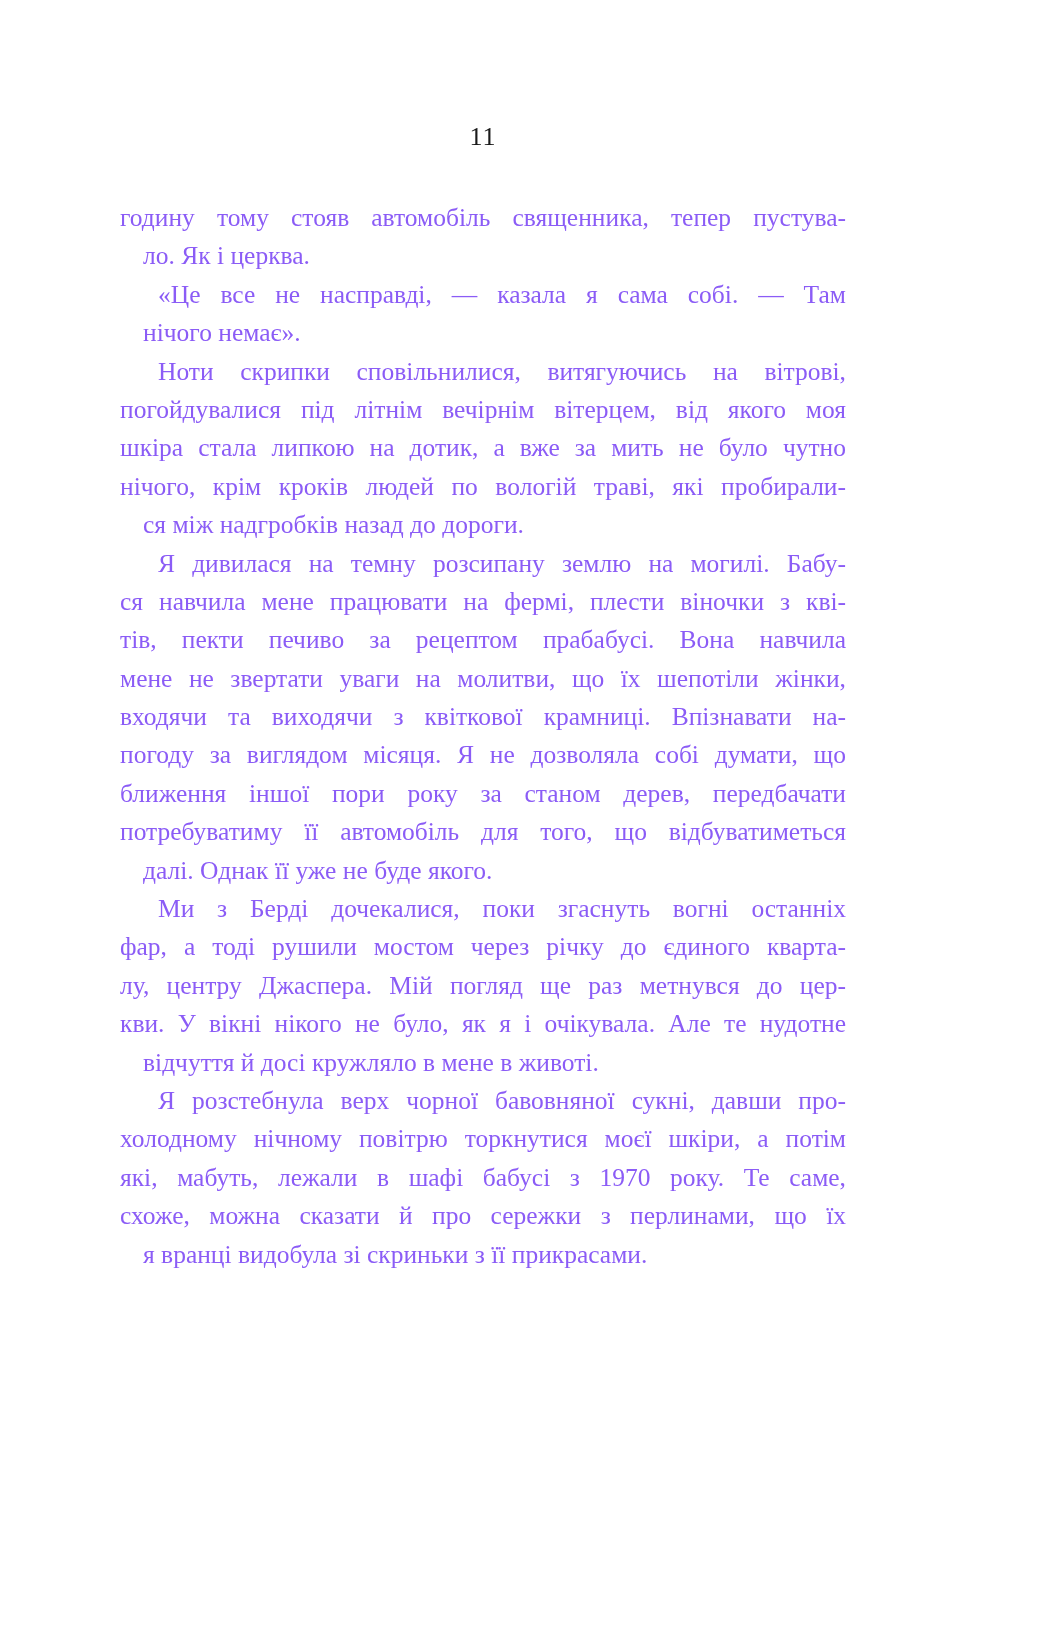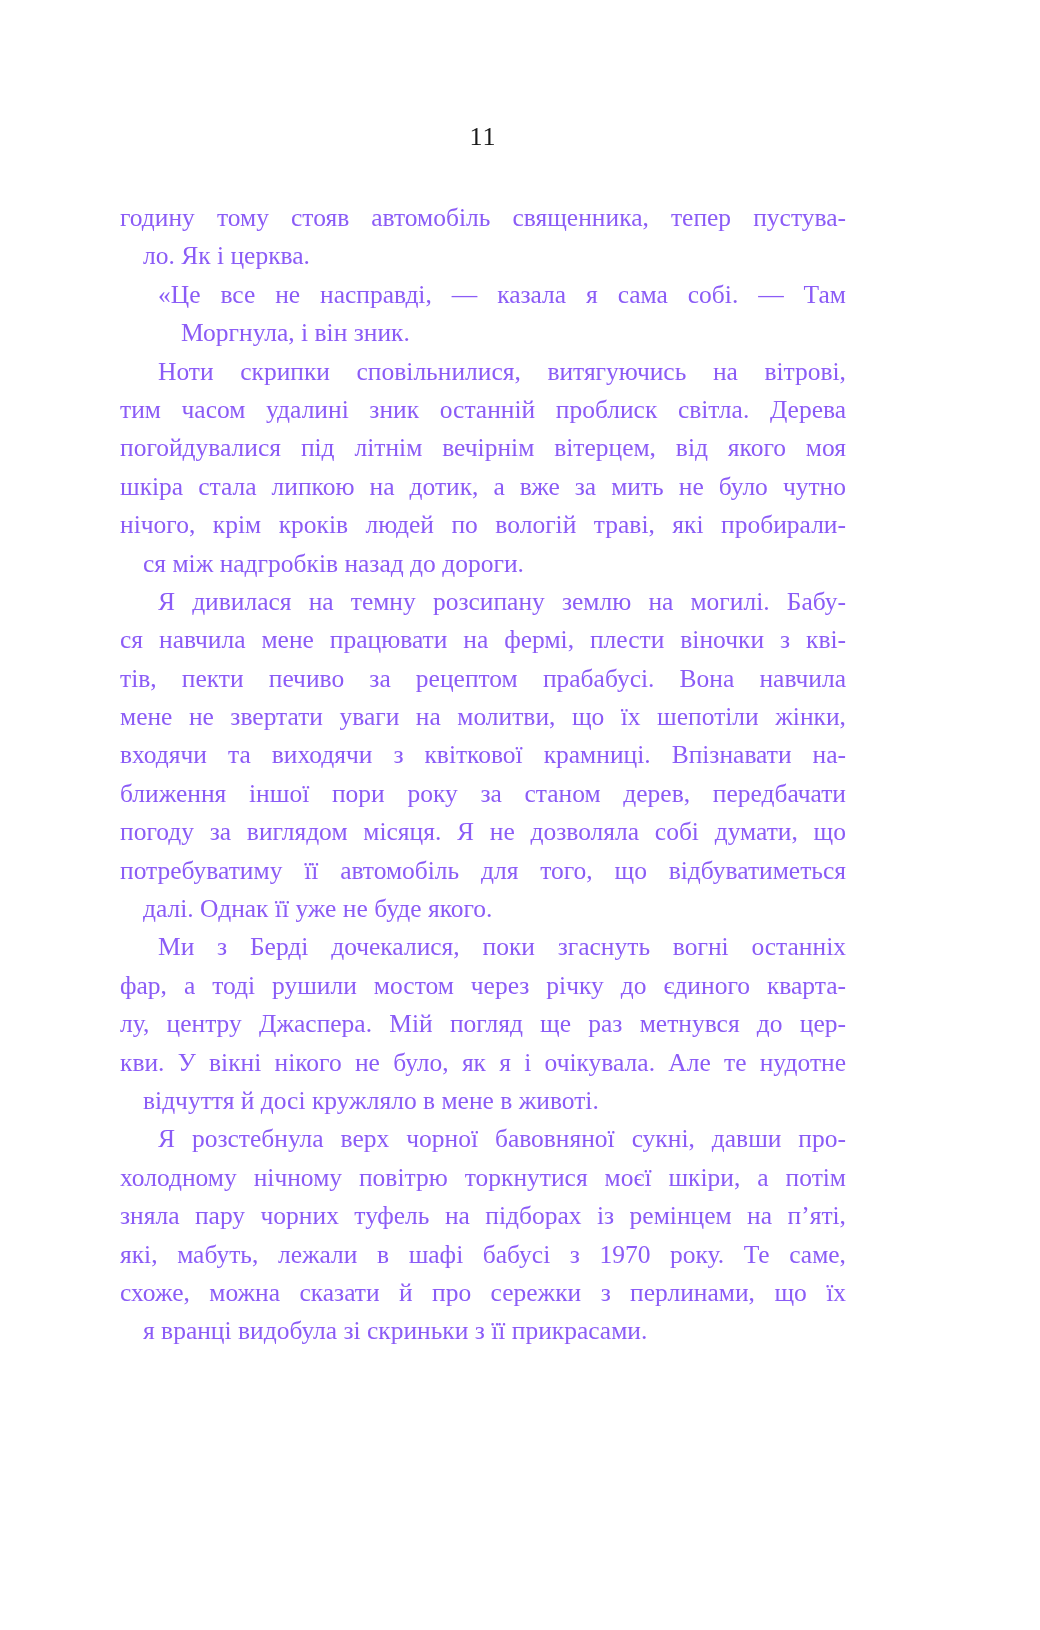--- a/index.html
+++ b/index.html
@@ -67,52 +67,48 @@
 
 <div class="page">
   <div class="page-number">11</div>
   <div class="text-block">
       <div class="para">
         <div class="line">годину тому стояв автомобіль священника, тепер пустува-</div>
         <div class="line last">ло. Як і церква.</div>
       </div>
       <div class="para indent">
         <div class="line">«Це все не насправді, — казала я сама собі. — Там</div>
-      </div>
-      <div class="para indent">
-        <div class="line last">Моргнула, і він зник.</div>
+        <div class="line last">нічого немає».</div>
       </div>
       <div class="para indent">
         <div class="line">Ноти скрипки сповільнилися, витягуючись на вітрові,</div>
-        <div class="line">тим часом удалині зник останній проблиск світла. Дерева</div>
         <div class="line">погойдувалися під літнім вечірнім вітерцем, від якого моя</div>
         <div class="line">шкіра стала липкою на дотик, а вже за мить не було чутно</div>
         <div class="line">нічого, крім кроків людей по вологій траві, які пробирали-</div>
         <div class="line last">ся між надгробків назад до дороги.</div>
       </div>
       <div class="para indent">
         <div class="line">Я дивилася на темну розсипану землю на могилі. Бабу-</div>
         <div class="line">ся навчила мене працювати на фермі, плести віночки з кві-</div>
         <div class="line">тів, пекти печиво за рецептом прабабусі. Вона навчила</div>
         <div class="line">мене не звертати уваги на молитви, що їх шепотіли жінки,</div>
         <div class="line">входячи та виходячи з квіткової крамниці. Впізнавати на-</div>
+        <div class="line">погоду за виглядом місяця. Я не дозволяла собі думати, що</div>
         <div class="line">ближення іншої пори року за станом дерев, передбачати</div>
-        <div class="line">погоду за виглядом місяця. Я не дозволяла собі думати, що</div>
         <div class="line">потребуватиму її автомобіль для того, що відбуватиметься</div>
         <div class="line last">далі. Однак її уже не буде якого.</div>
       </div>
       <div class="para indent">
         <div class="line">Ми з Берді дочекалися, поки згаснуть вогні останніх</div>
         <div class="line">фар, а тоді рушили мостом через річку до єдиного кварта-</div>
         <div class="line">лу, центру Джаспера. Мій погляд ще раз метнувся до цер-</div>
         <div class="line">кви. У вікні нікого не було, як я і очікувала. Але те нудотне</div>
         <div class="line last">відчуття й досі кружляло в мене в животі.</div>
       </div>
       <div class="para indent">
         <div class="line">Я розстебнула верх чорної бавовняної сукні, давши про-</div>
         <div class="line">холодному нічному повітрю торкнутися моєї шкіри, а потім</div>
-        <div class="line">зняла пару чорних туфель на підборах із ремінцем на п’яті,</div>
         <div class="line">які, мабуть, лежали в шафі бабусі з 1970 року. Те саме,</div>
         <div class="line">схоже, можна сказати й про сережки з перлинами, що їх</div>
         <div class="line last">я вранці видобула зі скриньки з її прикрасами.</div>
       </div>
     </div>
 </div>
 
 </body></html>

